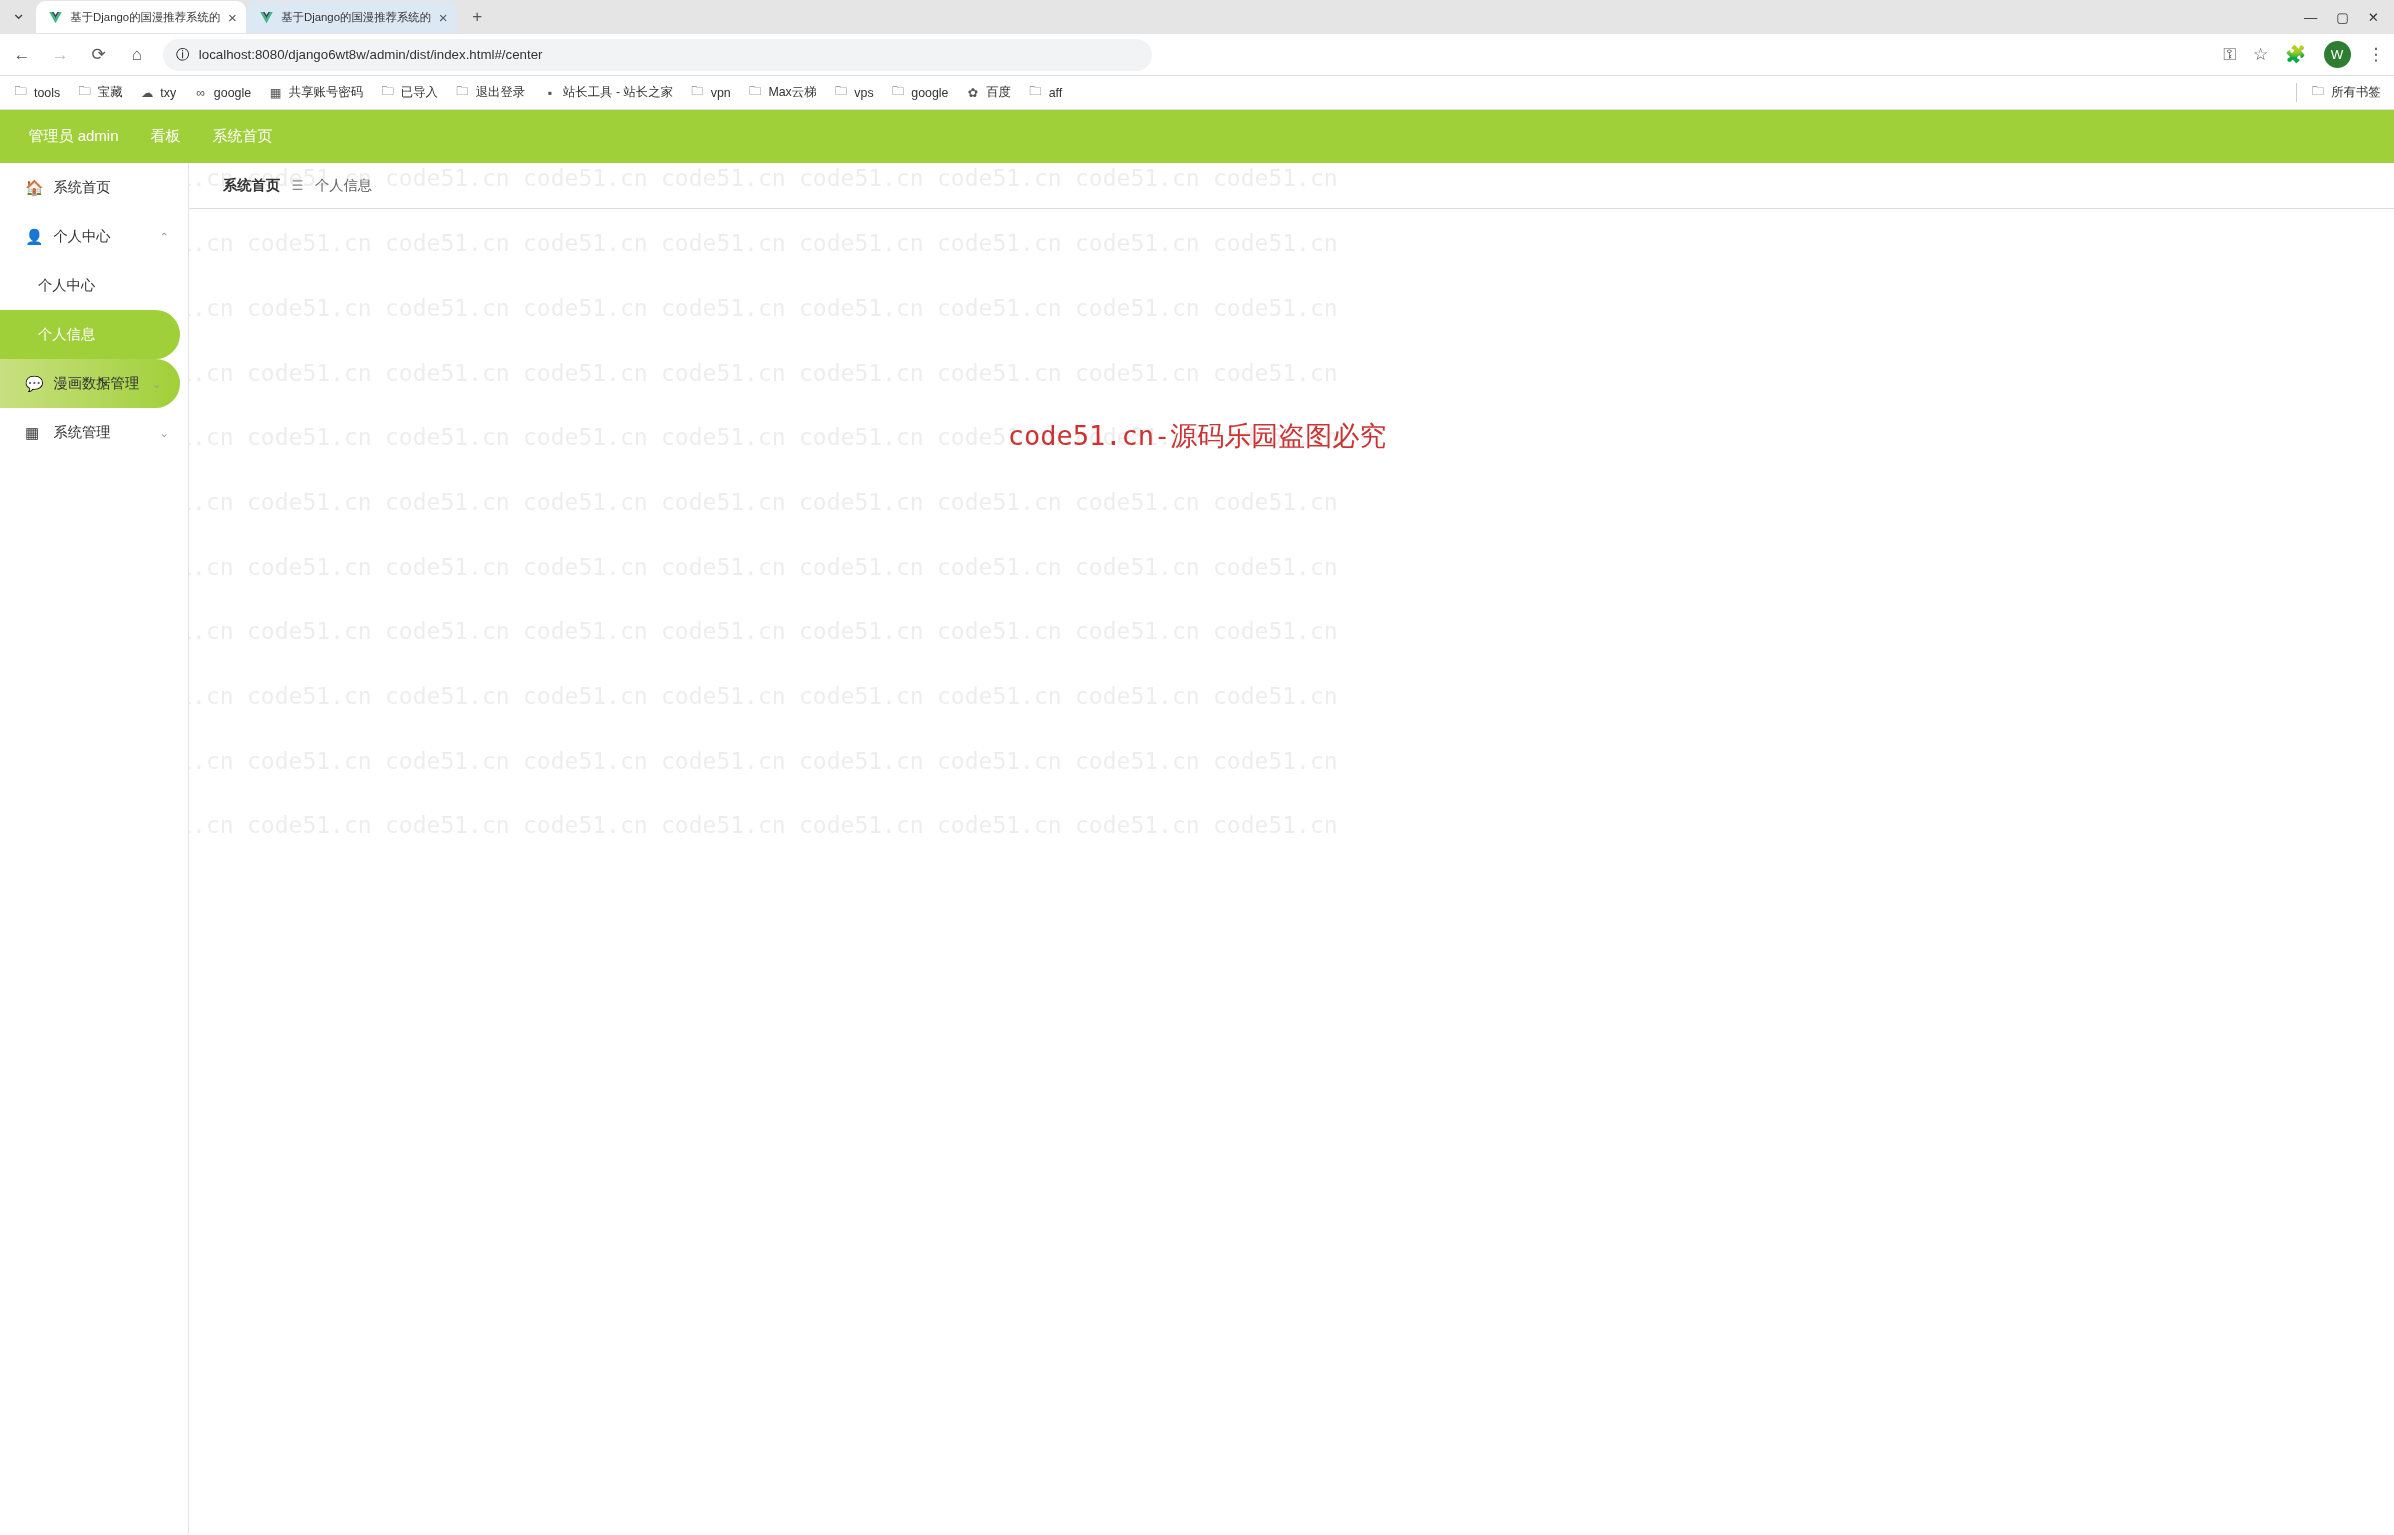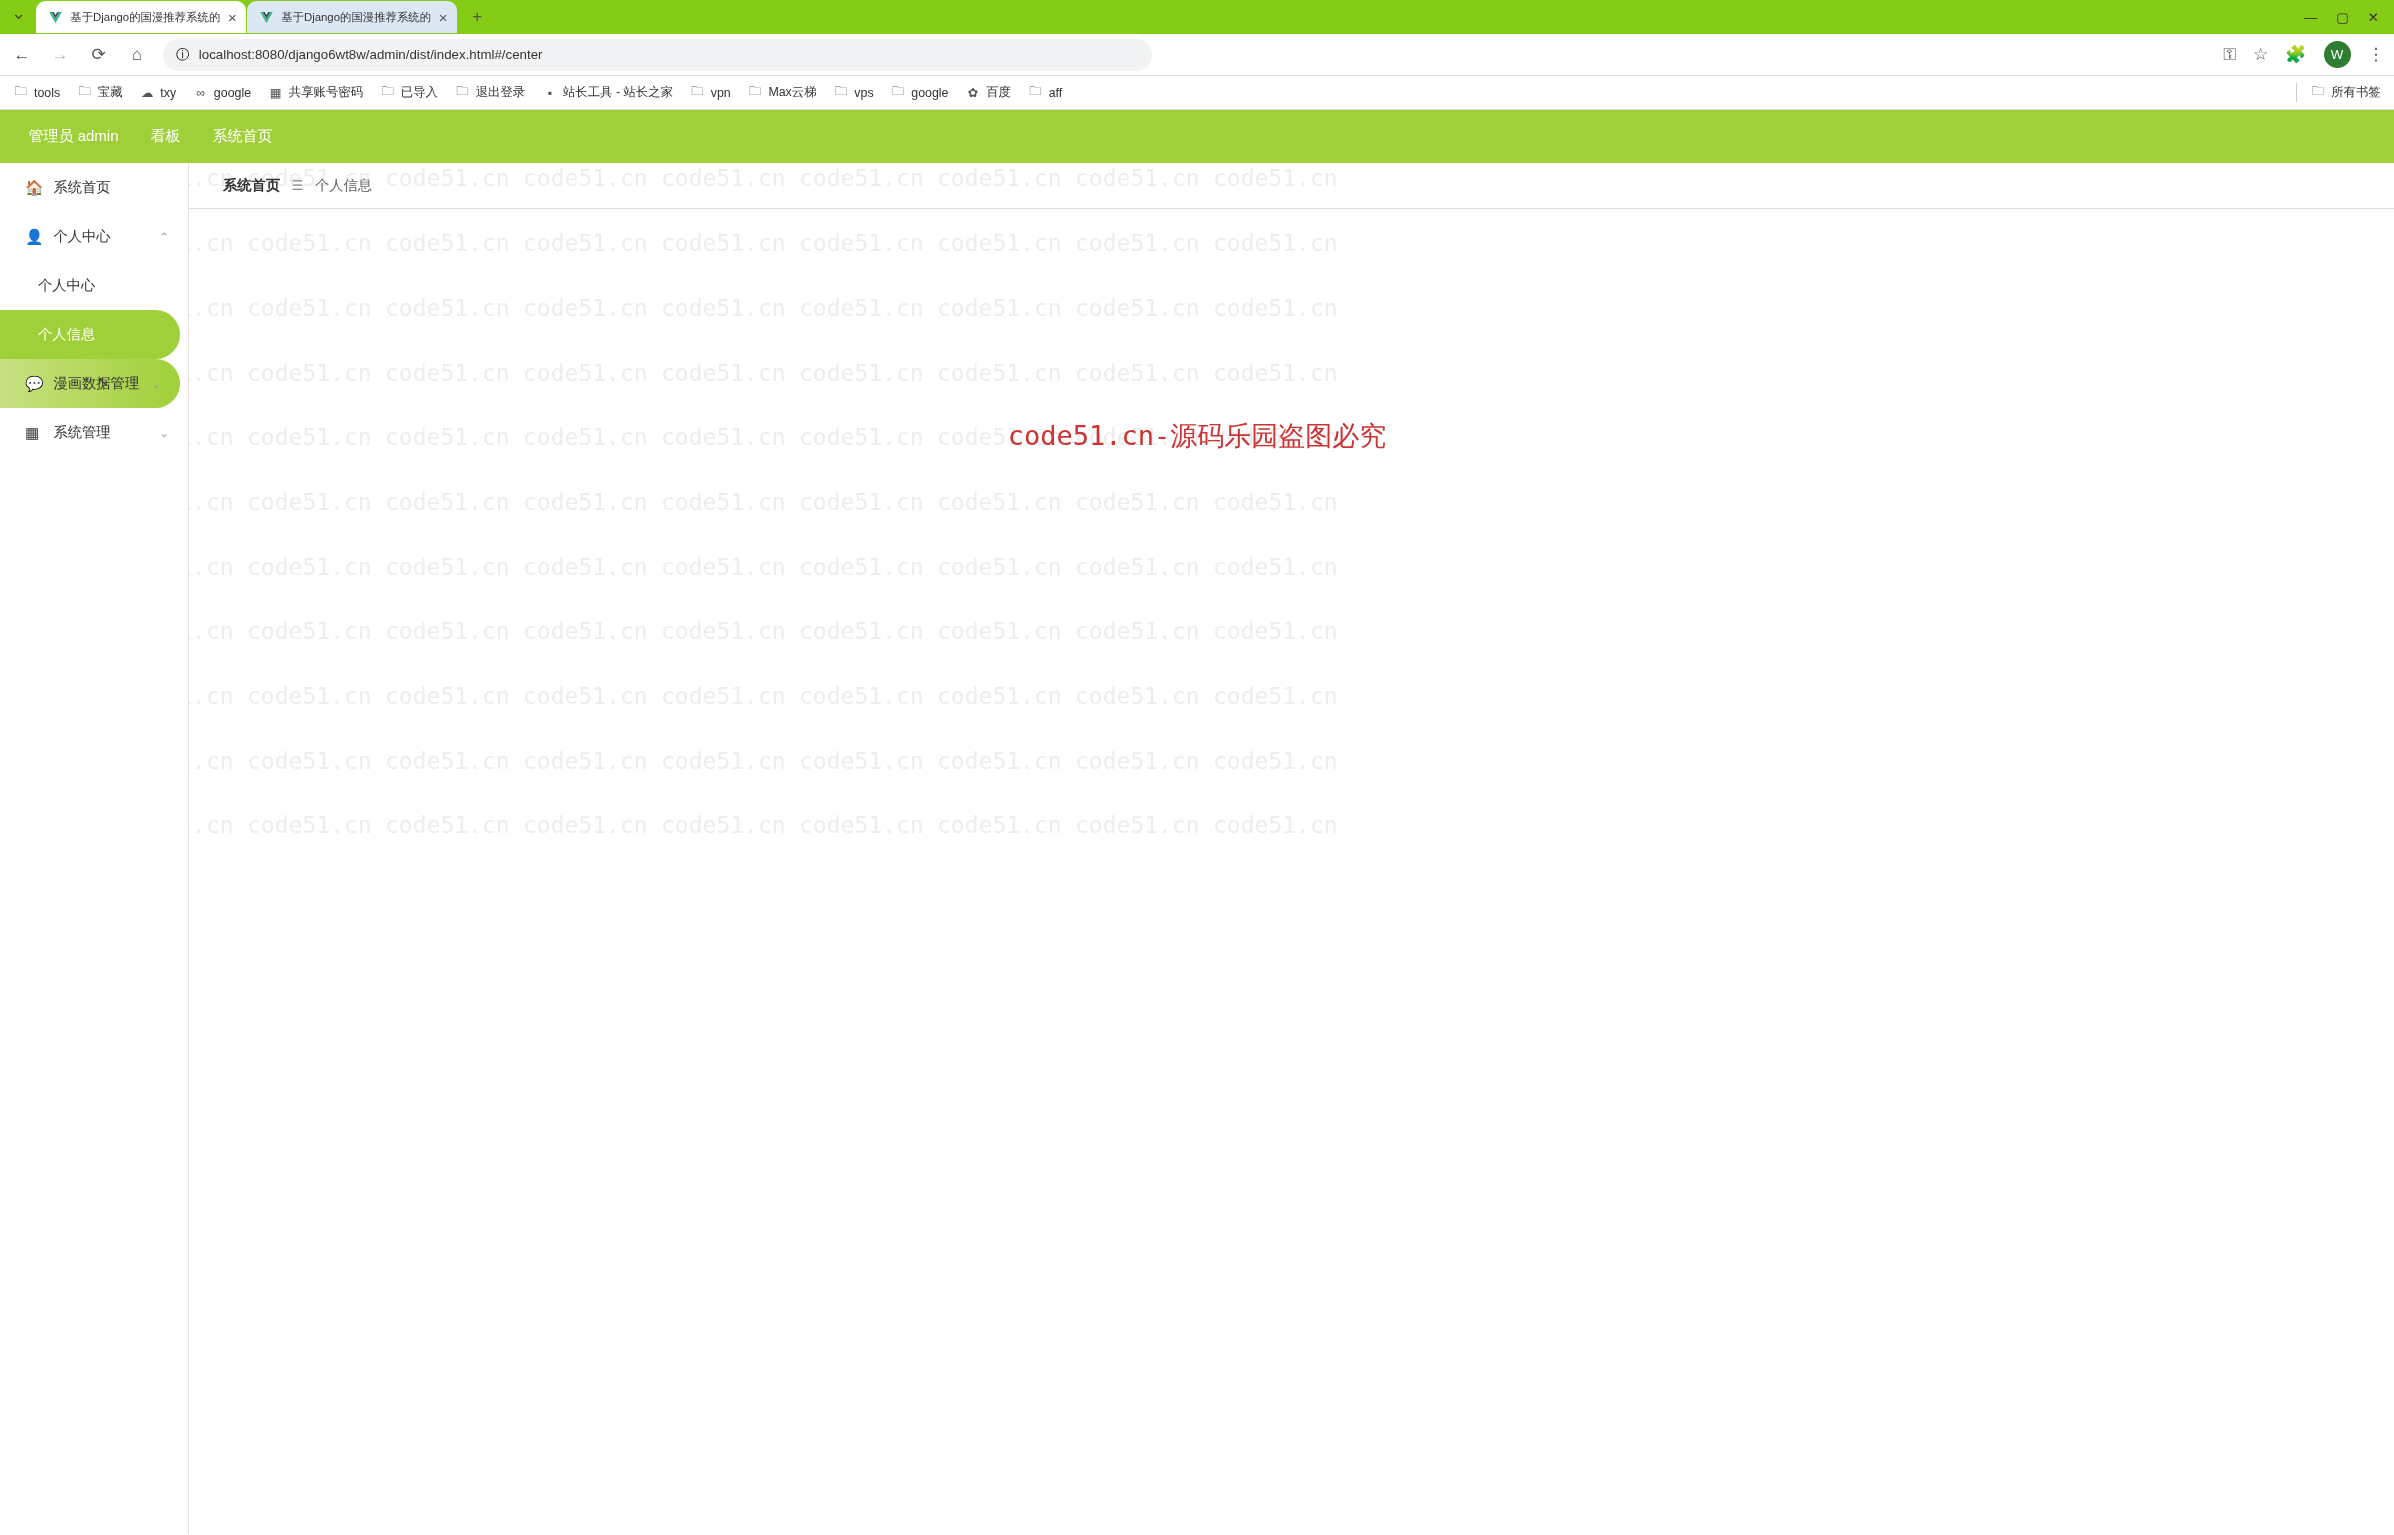--- a/index.html
+++ b/index.html
@@ -8,21 +8,21 @@
 
 .watermark-bg {
   position: fixed; top: 0; left: 0; width: 100%; height: 100%;
   pointer-events: none; z-index: 0; opacity: 0.15;
 }
 .watermark-bg span {
   position: absolute; color: #888; font-size: 23px; font-family: monospace;
 }
 
 
-.browser-chrome { background: #84cc16; position: relative; z-index: 10; }
+.browser-chrome { background: #e5e5e5; position: relative; z-index: 10; }
 .tab-bar { display: flex; align-items: center; height: 34px; padding-left: 7.6px; gap: 0; }
 .tab-dropdown { width: 23px; height: 23px; border-radius: 50%; display: flex; align-items: center; justify-content: center; margin-right: 5.7px; cursor: pointer; }
 .tab { display: flex; align-items: center; background: #fff; height: 32px; padding: 0 9.5px 0 11.4px; border-radius: 9.5px 9.5px 0 0; min-width: 190px; max-width: 219px; margin-right: 1px; }
 .tab.inactive { background: #dde8f5; }
 .tab-icon { width: 15px; height: 15px; margin-right: 7.6px; }
 .tab-title { font-size: 11.4px; color: #333; white-space: nowrap; overflow: hidden; flex: 1; }
 .tab-close { margin-left: 7.6px; font-size: 15px; color: #555; cursor: pointer; }
 .new-tab { width: 27px; height: 27px; display: flex; align-items: center; justify-content: center; font-size: 17px; color: #555; cursor: pointer; margin-left: 5.7px; }
 .window-controls { margin-left: auto; display: flex; gap: 19px; padding-right: 15px; }
 .window-controls span { font-size: 13.3px; cursor: pointer; color: #333; }

